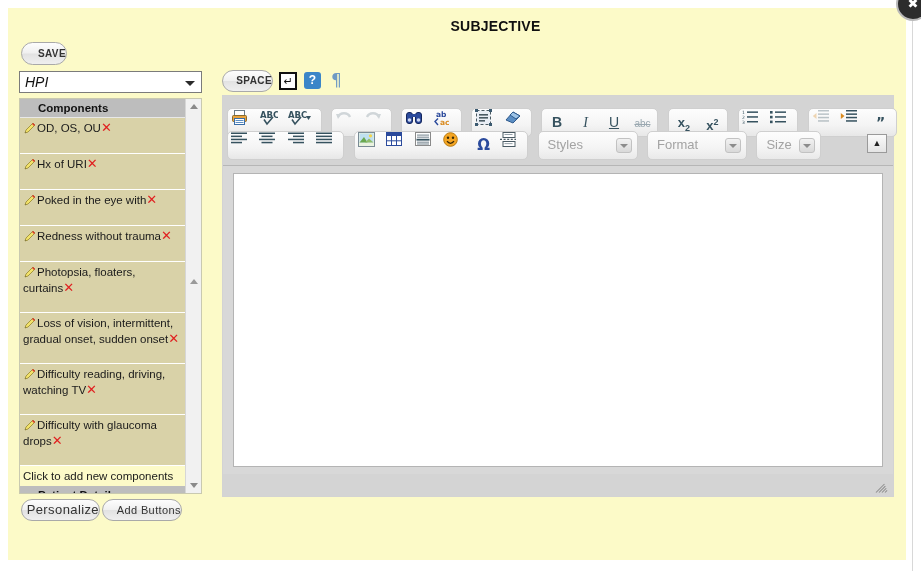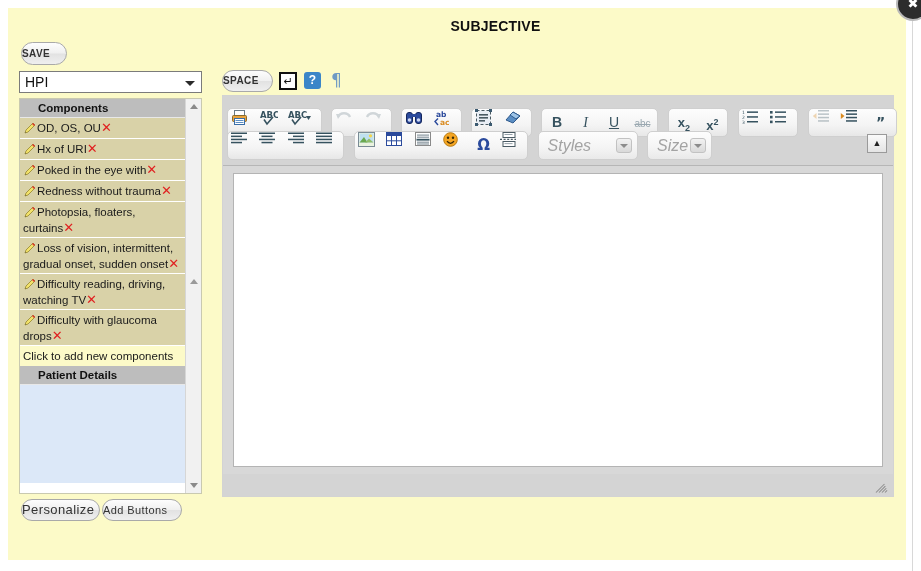--- a/index.html
+++ b/index.html
@@ -61,21 +61,21 @@
   
   .pill-btn {
     display: inline-block;
     border: 1px solid #a9a9a9;
     border-radius: 12px;
     background: linear-gradient(to bottom, #fdfdfd 0%, #f0f0f0 48%, #e2e2e2 52%, #efefef 100%);
     color: #333;
     font-size: 10px;
     font-weight: bold;
     letter-spacing: .4px;
-    text-align: left;
+    text-align: right;
     cursor: pointer;
     box-sizing: border-box;
   }
 
   #save-btn {
     position: absolute;
     left: 21px; top: 42px;
     width: 46px; height: 23px;
     line-height: 21px;
   }
@@ -84,20 +84,21 @@
     position: absolute;
     left: 19px; top: 71px;
     width: 183px; height: 22px;
     background: #ffffff;
     border: 1px solid #7b7b7b;
     box-sizing: border-box;
     font-size: 14px;
     color: #111;
     padding: 1px 0 0 5px;
     line-height: 19px;
+    font-style: italic;
   }
   #hpi-arrow {
     position: absolute;
     right: 6px; top: 9px;
     width: 0; height: 0;
     border-left: 5px solid transparent;
     border-right: 5px solid transparent;
     border-top: 5px solid #2b2b2b;
   }
 
@@ -124,21 +125,21 @@
     font-weight: bold;
     padding: 3px 0 3px 18px;
     border-bottom: 1px solid #e8e8e8;
   }
   .comp-row {
     position: relative;
     background: #d9d2a8;
     border-bottom: 1px solid #ffffff;
     font-size: 11.5px;
     color: #1a1a1a;
-    padding: 2px 3px 1px 3px;
+    padding: 2px 3px 16px 3px;
     line-height: 16px;
     min-height: 17px;
     cursor: pointer;
   }
   .pencil {
     display: inline-block;
     width: 13px; height: 12px;
     vertical-align: -2px;
     margin-right: 1px;
   }
@@ -315,22 +316,21 @@
     background: linear-gradient(to bottom, #fdfdfd 0%, #f4f4f4 60%, #e9e9e9 100%);
     border: 1px solid #cfcfcf;
     margin-right: 5px;
     box-sizing: border-box;
     position: relative;
     cursor: pointer;
   }
   .combo .lbl {
     position: absolute;
     left: 9px; top: 5px;
-    font-size: 16px;
-    font-style: italic;
+    font-size: 13px;
     color: #a3a3a3;
   }
   .combo .drop {
     position: absolute;
     right: 5px; top: 6px;
     width: 16px; height: 15px;
     border-radius: 3px;
     background: linear-gradient(to bottom, #f2f2f2, #d9d9d9);
     border: 1px solid #c2c2c2;
     box-sizing: border-box;
@@ -730,20 +730,24 @@
                 <rect x="4.5" y="2" width="8" height="0.9" fill="#8a97a0"></rect>
                 <rect x="4.5" y="11.2" width="8" height="0.9" fill="#8a97a0"></rect>
               </svg>
           </span>
         </span>
 
         <span class="combo" style="width:100px;">
           <span class="lbl">Styles</span>
           <span class="drop"></span>
         </span>
+        <span class="combo" style="width:100px;">
+          <span class="lbl">Format</span>
+          <span class="drop"></span>
+        </span>
         <span class="combo" style="width:65px;">
           <span class="lbl">Size</span>
           <span class="drop"></span>
         </span>
       </div>
 
       <div id="tb-collapse">▲</div>
     </div>
 
     <div id="edit-area"></div>

